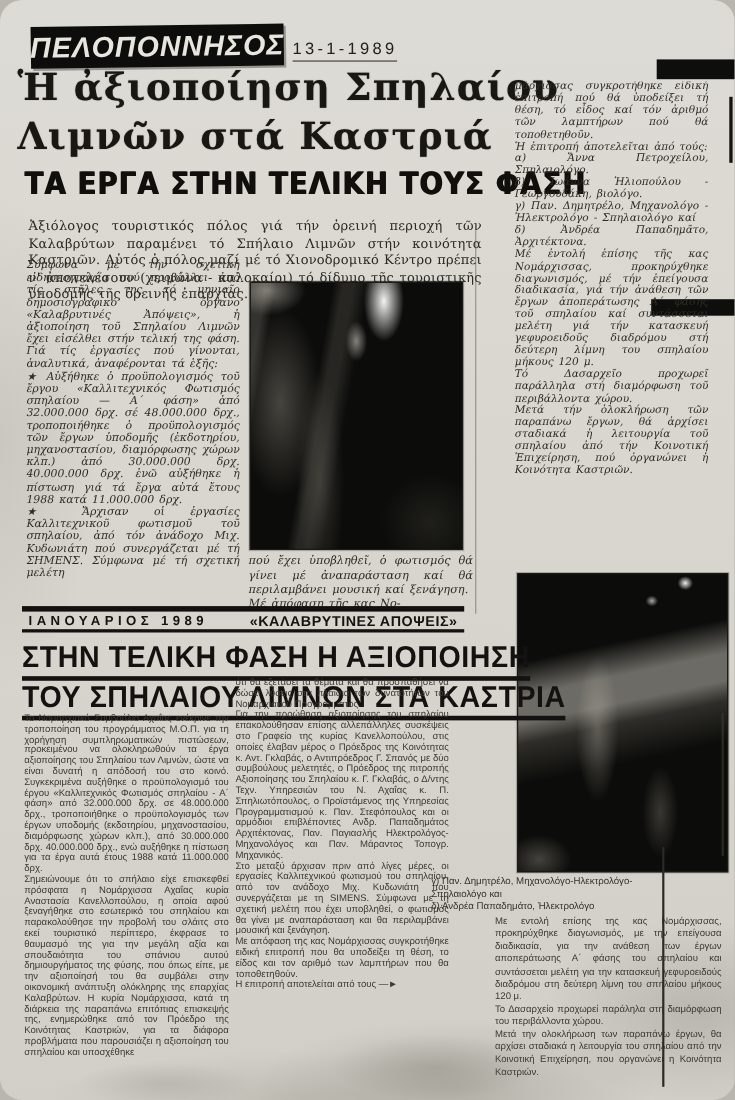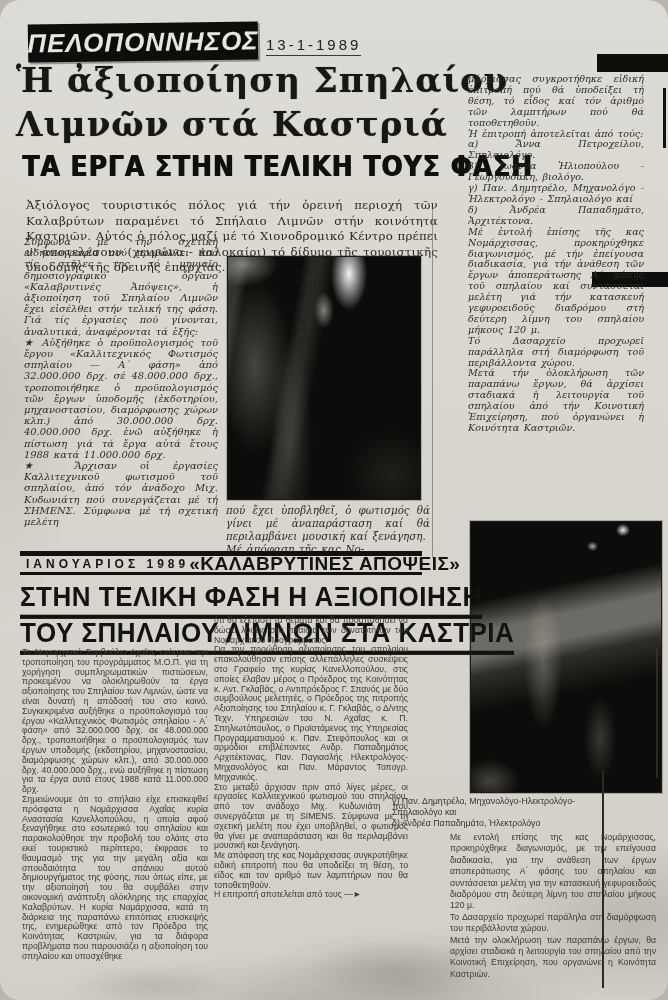--- a/index.html
+++ b/index.html
@@ -81,21 +81,21 @@
   .smudge{border-radius:50%;}
   .smudge1{left:300px;top:940px;width:190px;height:60px;
     background:radial-gradient(ellipse at center, rgba(120,116,106,.30), transparent 70%);}
   .smudge2{left:70px;top:965px;width:160px;height:40px;
     background:radial-gradient(ellipse at center, rgba(130,126,116,.22), transparent 70%);}
   
   .kicker{left:20px;top:551px;width:402px;border-top:5px solid #121110;border-bottom:3px solid #121110;
     height:24px;display:flex;align-items:center;justify-content:space-between;padding:0 6px;box-sizing:border-box;
     font-family:"Liberation Sans",sans-serif;font-weight:bold;color:#14130f;}
   .kicker-date{font-size:12px;letter-spacing:4px;white-space:nowrap;}
-  .kicker-src{font-size:19px;letter-spacing:.5px;white-space:nowrap;}
+  .kicker-src{font-size:13px;letter-spacing:.5px;white-space:nowrap;}
   
   .hl2wrap{left:20px;top:582px;width:404px;text-align:right;}
   .hl2{display:inline-block;font-family:"Liberation Sans",sans-serif;font-weight:900;
     font-size:26px;letter-spacing:.5px;color:#131210;border-bottom:4px solid #131210;
     padding-bottom:1px;white-space:nowrap;transform:scaleY(1.05);}
   
   .a2col{font-family:"Liberation Sans",sans-serif;color:#3b3932;text-align:justify;
     white-space:pre-line;font-size:8.7px;line-height:9.8px;overflow:hidden;}
   .a2-c1{left:22px;top:648px;width:186px;height:352px;}
   .a2-c2{left:214px;top:616px;width:194px;height:344px;}

